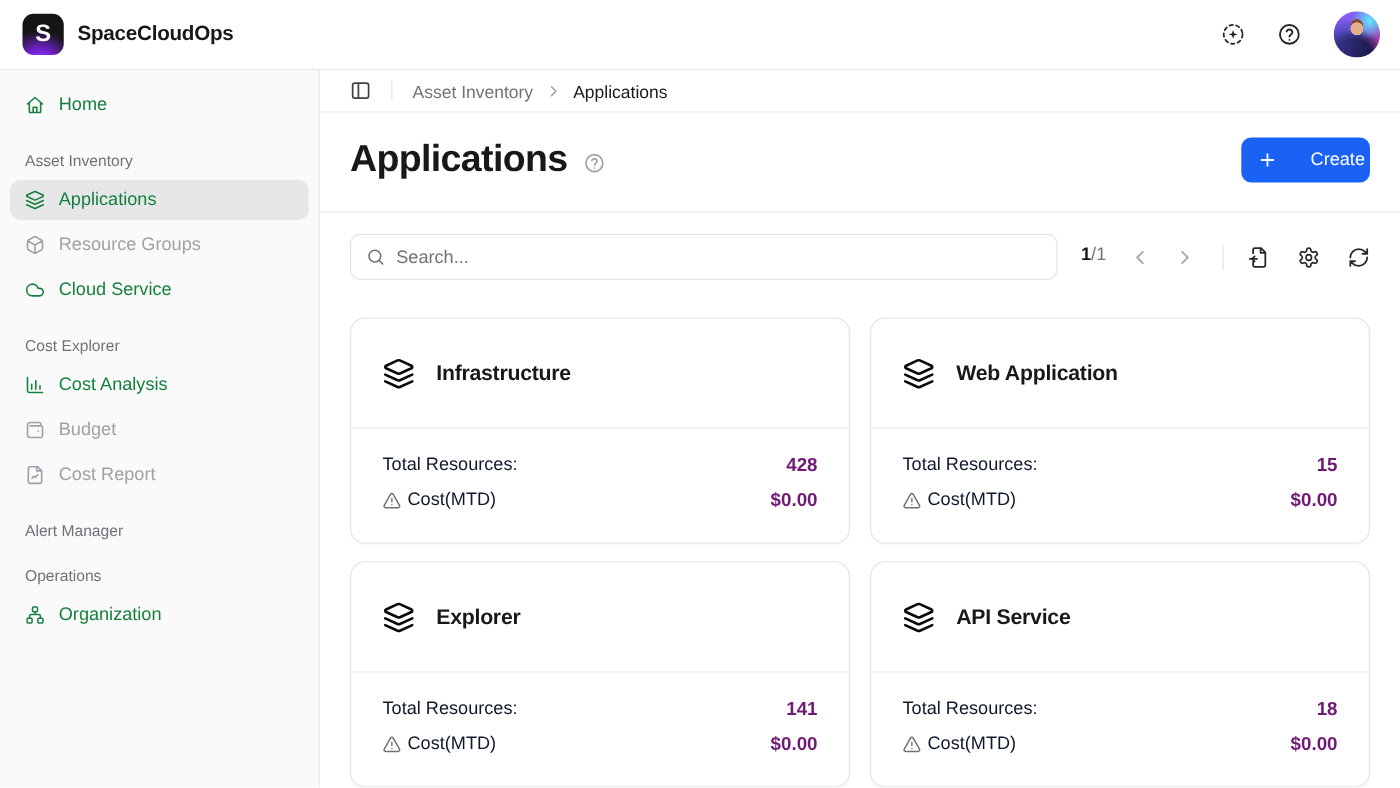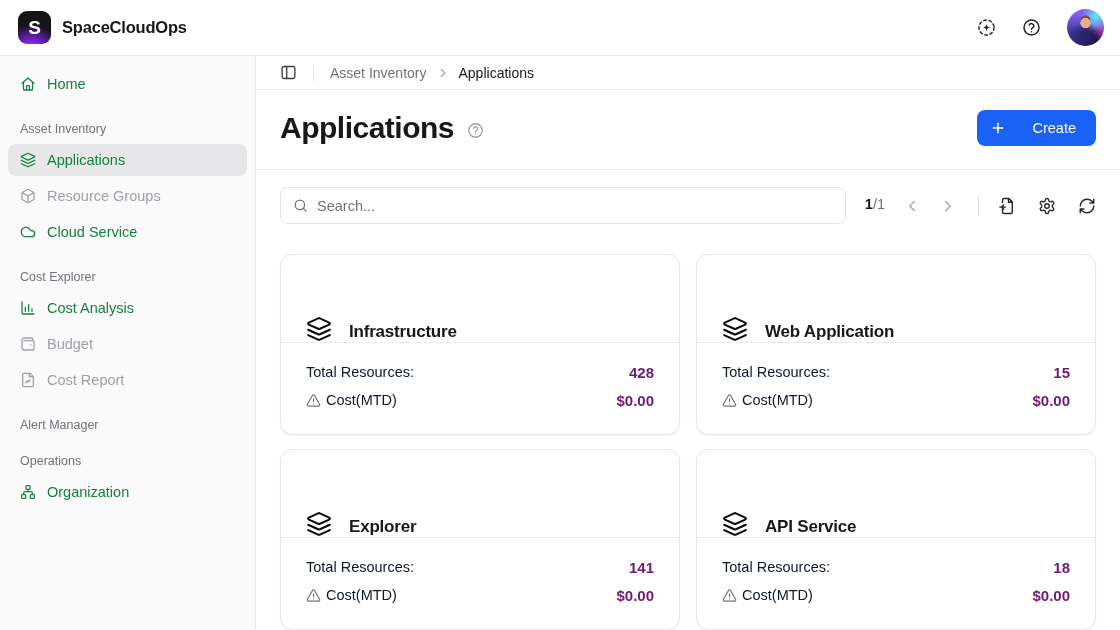--- a/index.html
+++ b/index.html
@@ -44,21 +44,21 @@
   .crumb-toggle { width:17px; height:17px; color:#3f3f46; cursor:pointer; display:block; }
   .crumb-sep-line { width:1px; height:16px; background:#e4e4e7; margin:0 16px; }
   .crumb-parent { font-size:14px; color:#71717a; cursor:pointer; }
   .crumb-chevron { width:14px; height:14px; color:#a1a1aa; margin:0 9px; display:block; }
   .crumb-current { font-size:14px; color:#18181b; font-weight:500; }
 
   .title-row { padding:20px 24px 23px; display:flex; align-items:center;
     border-bottom:1px solid #ececee; }
   .page-title { font-size:30px; font-weight:800; letter-spacing:-.5px; }
   .title-help { width:17px; height:17px; color:#9f9fa8; margin-left:13px; margin-top:4px; cursor:pointer; display:block; }
-  .create-btn { margin-left:auto; height:36px; padding:0 20px 0 13px; border:none; border-radius:8px;
+  .create-btn { margin-left:auto; height:36px; padding:0 4px 0 13px; border:none; border-radius:8px;
     background:#1a62f5; color:#fff; font-size:14.5px; font-weight:500; display:flex;
     align-items:center; gap:26px; cursor:pointer; font-family:inherit; }
   .create-btn svg { width:16px; height:16px; display:block; }
 
   .toolbar { margin:17px 24px 0; display:flex; align-items:center; }
   .searchbox { width:566px; height:37px; border:1px solid #e4e4e7; border-radius:8px;
     display:flex; align-items:center; padding:0 12px; gap:9px; background:#fff; }
   .searchbox svg { width:15px; height:15px; color:#71717a; flex:0 0 15px; }
   .searchbox input { border:none; outline:none; flex:1; font-size:14.5px; font-family:inherit;
     color:#18181b; background:transparent; }
@@ -70,21 +70,21 @@
   .pg-btn { width:18px; height:18px; color:#a8a8b0; cursor:pointer; display:block; }
   .tb-sep { width:1px; height:20px; background:#e4e4e7; margin:0 19px 0 21px; }
   .tb-icon { width:18px; height:18px; color:#27272a; cursor:pointer; display:block; }
   .tb-group { display:flex; align-items:center; gap:22px; }
   .pg-group { display:flex; align-items:center; gap:18px; }
 
   
   .cards { margin:30px 24px 0; display:grid; grid-template-columns:1fr 1fr; gap:14px 16px; }
   .card { border:1px solid #e6e6e9; border-radius:12px; background:#fff;
     box-shadow:0 1px 2px rgba(0,0,0,.04); overflow:hidden; }
-  .card-head { height:88px; display:flex; align-items:flex-end; gap:17px; padding:0 25px;
+  .card-head { height:88px; display:flex; align-items:center; gap:17px; padding:0 25px;
     border-bottom:1px solid #ececee; cursor:pointer; }
   .card-head .cicon { width:26px; height:26px; flex:0 0 26px; color:#09090b; display:block; }
   .card-title { font-size:17px; font-weight:700; letter-spacing:-.2px; }
   .card-body { padding:15px 25px 20px; }
   .stat-row { height:28px; display:flex; align-items:center; }
   .stat-label { font-size:14.5px; color:#0f172a; display:flex; align-items:center; gap:5px; }
   .stat-label svg { width:15px; height:15px; color:#71717a; display:block; }
   .stat-value { margin-left:auto; font-size:15px; font-weight:700; color:#701a75; }
 </style>
 </head>

